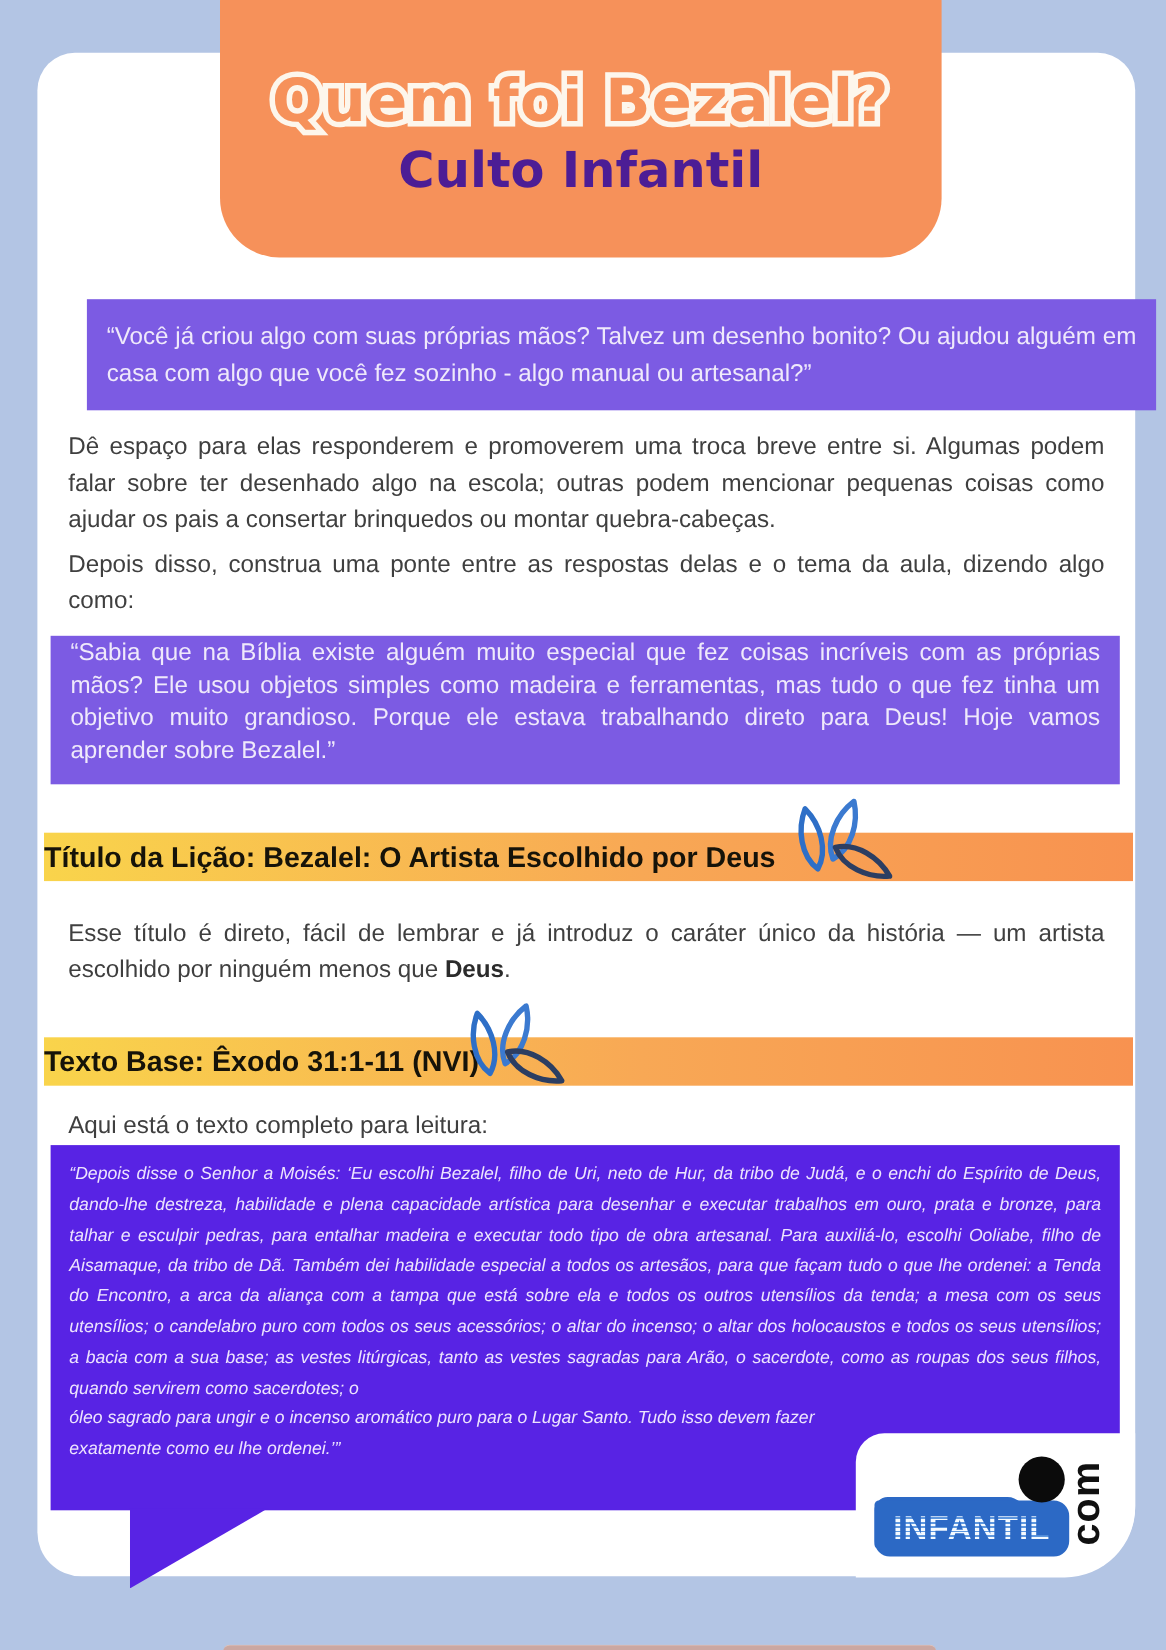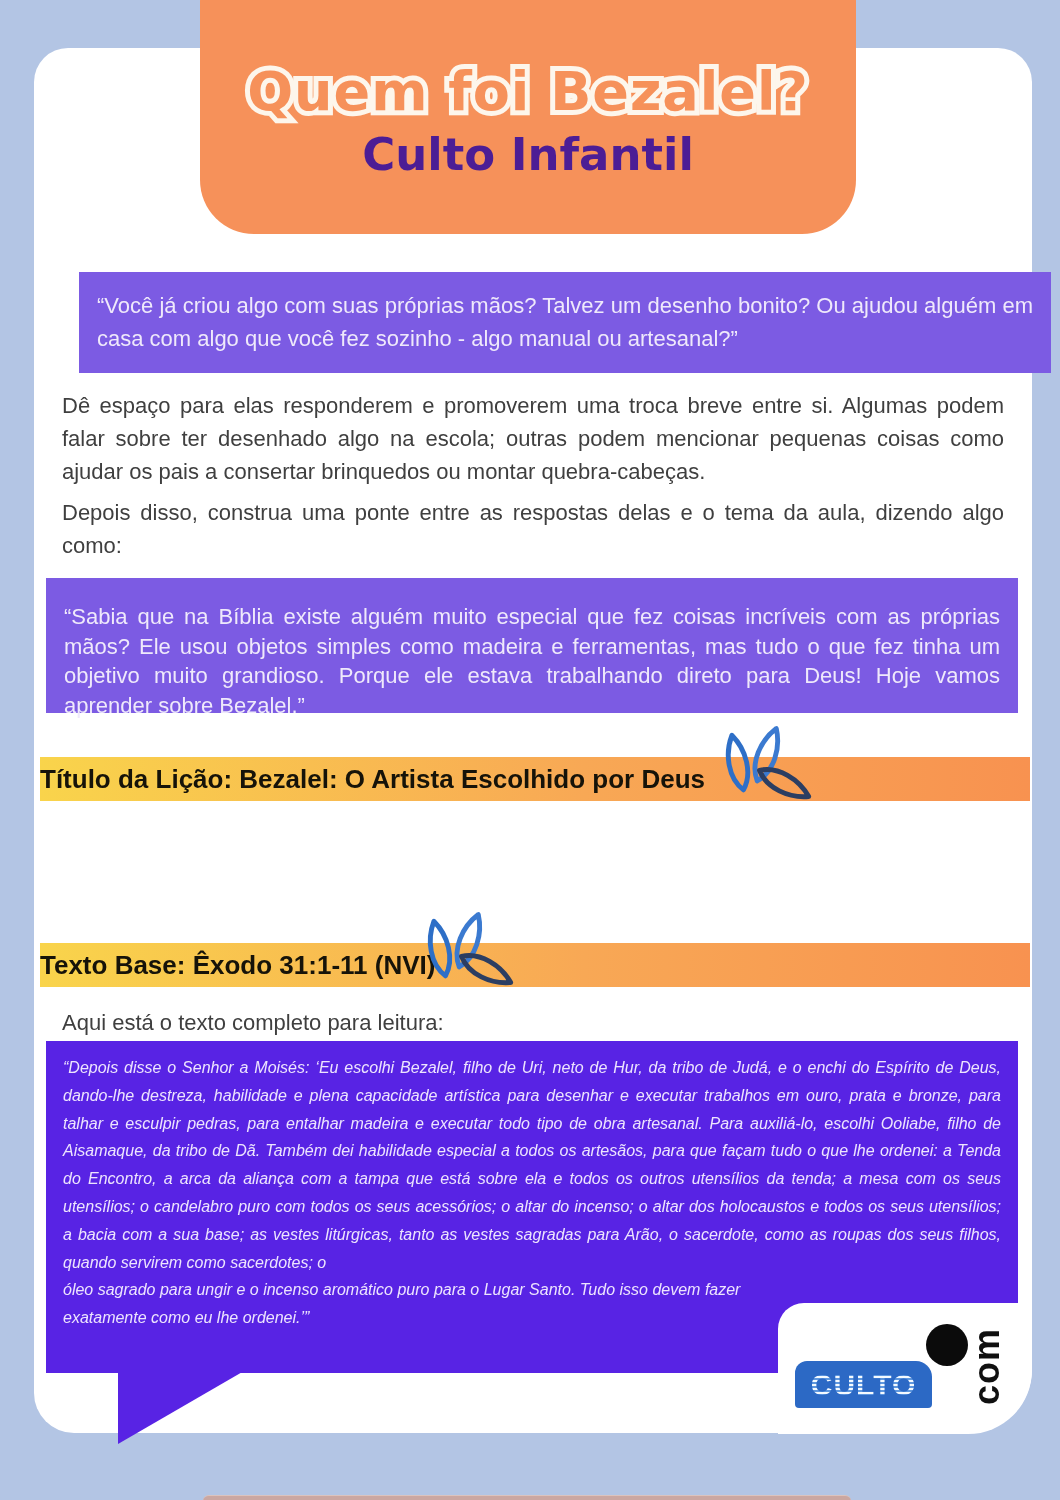--- a/index.html
+++ b/index.html
@@ -33,21 +33,21 @@
     position: absolute; left: 0; width: 100%; top: 180px;
     font-family: "DejaVu Sans", "Liberation Sans", sans-serif;
     font-weight: 800; font-size: 45px; color: #4c1d95;
   }
   
   .quote-block {
     position: absolute; left: 46px; width: 972px; background: #7C5BE3;
     color: #EFE9FB; font-size: 22px; text-align: justify; z-index: 1;
   }
   .qb1 { top: 272px; height: 101px; padding: 17px 18px; line-height: 33px; margin-left: 33px; }
-  .qb2 { top: 578px; height: 135px; padding: 24px 18px; line-height: 29.5px; }
+  .qb2 { top: 578px; height: 135px; padding: 0 18px; line-height: 29.5px; }
   
   .body-par {
     position: absolute; left: 62px; width: 942px; color: #3F3F3F;
     font-size: 22px; line-height: 33px; text-align: justify; z-index: 1;
   }
   .p1 { top: 389px; }
   .p2 { top: 496px; }
   .p3 { top: 831px; }
   .p3 b { color: #2B2B2B; }
   .p4 { top: 1006px; text-align: left; }
@@ -130,20 +130,21 @@
 
   <div class="banner b1">
     <span>Título da Lição: Bezalel: O Artista Escolhido por Deus</span>
   </div>
   <svg class="petals petals-1" viewBox="0 0 100 92" aria-hidden="true">
     <path d="M20 3 C 9 20, 7 45, 20 60 C 33 45, 31 20, 20 3 Z" fill="none" stroke="#2E6FC7" stroke-width="5" stroke-linejoin="round" transform="translate(4,10) rotate(-12 20 31)"></path>
     <path d="M20 3 C 9 20, 7 45, 20 60 C 33 45, 31 20, 20 3 Z" fill="none" stroke="#3B7AD0" stroke-width="5" stroke-linejoin="round" transform="translate(34,2) rotate(20 20 31)"></path>
     <path d="M20 3 C 9 20, 7 45, 20 60 C 33 45, 31 20, 20 3 Z" fill="none" stroke="#2C3E62" stroke-width="5" stroke-linejoin="round" transform="translate(52,32) rotate(118 20 31)"></path>
   </svg>
 
+  <p class="body-par p3"><span>Esse título é direto, fácil de lembrar e já introduz o caráter único da história — um artista escolhido por ninguém menos que </span><b>Deus</b><span>.</span></p>
 
   <div class="banner b2">
     <span>Texto Base: Êxodo 31:1-11 (NVI)</span>
   </div>
   <svg class="petals petals-2" viewBox="0 0 100 92" aria-hidden="true">
     <path d="M20 3 C 9 20, 7 45, 20 60 C 33 45, 31 20, 20 3 Z" fill="none" stroke="#2E6FC7" stroke-width="5" stroke-linejoin="round" transform="translate(4,10) rotate(-12 20 31)"></path>
     <path d="M20 3 C 9 20, 7 45, 20 60 C 33 45, 31 20, 20 3 Z" fill="none" stroke="#3B7AD0" stroke-width="5" stroke-linejoin="round" transform="translate(34,2) rotate(20 20 31)"></path>
     <path d="M20 3 C 9 20, 7 45, 20 60 C 33 45, 31 20, 20 3 Z" fill="none" stroke="#2C3E62" stroke-width="5" stroke-linejoin="round" transform="translate(52,32) rotate(118 20 31)"></path>
   </svg>
 
@@ -152,18 +153,21 @@
   <div class="scripture">
     <span class="scripture-main">“Depois disse o Senhor a Moisés: ‘Eu escolhi Bezalel, filho de Uri, neto de Hur, da tribo de Judá, e o enchi do Espírito de Deus, dando-lhe destreza, habilidade e plena capacidade artística para desenhar e executar trabalhos em ouro, prata e bronze, para talhar e esculpir pedras, para entalhar madeira e executar todo tipo de obra artesanal. Para auxiliá-lo, escolhi Ooliabe, filho de Aisamaque, da tribo de Dã. Também dei habilidade especial a todos os artesãos, para que façam tudo o que lhe ordenei: a Tenda do Encontro, a arca da aliança com a tampa que está sobre ela e todos os outros utensílios da tenda; a mesa com os seus utensílios; o candelabro puro com todos os seus acessórios; o altar do incenso; o altar dos holocaustos e todos os seus utensílios; a bacia com a sua base; as vestes litúrgicas, tanto as vestes sagradas para Arão, o sacerdote, como as roupas dos seus filhos, quando servirem como sacerdotes; o</span>
     <span class="scripture-tail">óleo sagrado para ungir e o incenso aromático puro para o Lugar Santo. Tudo isso devem fazer exatamente como eu lhe ordenei.’”</span>
   </div>
   <div class="speech-tail"></div>
   <div class="scripture-notch"></div>
 
   <div class="logo-box logo-box-1">
     <span class="logo-word">CULTO</span>
   </div>
+  <div class="logo-box logo-box-2">
+    <span class="logo-word">INFANTIL</span>
+  </div>
   <div class="logo-dot"></div>
   <div class="logo-tld">com</div>
 
   <div class="bottom-strip"></div>
 
 </div>
 
 </body></html>

